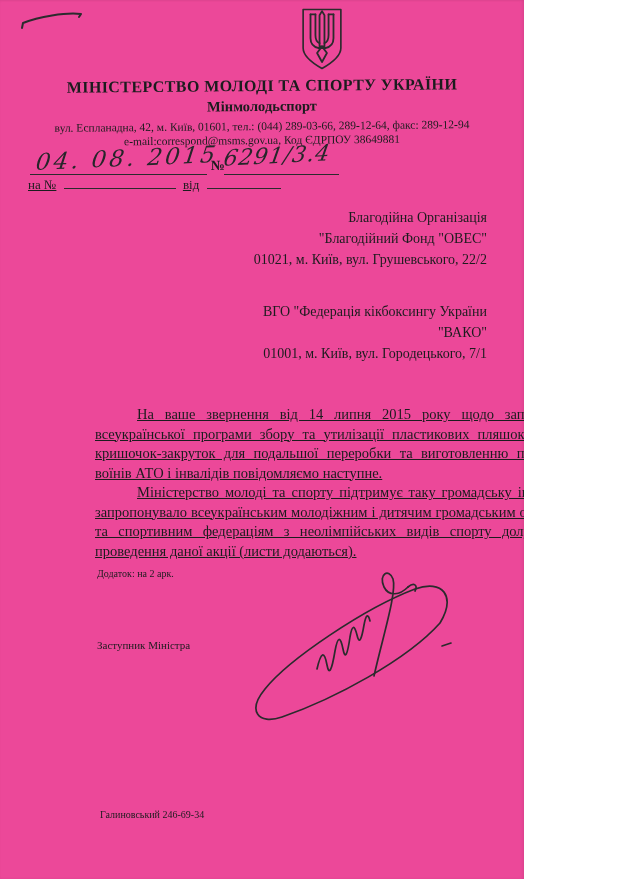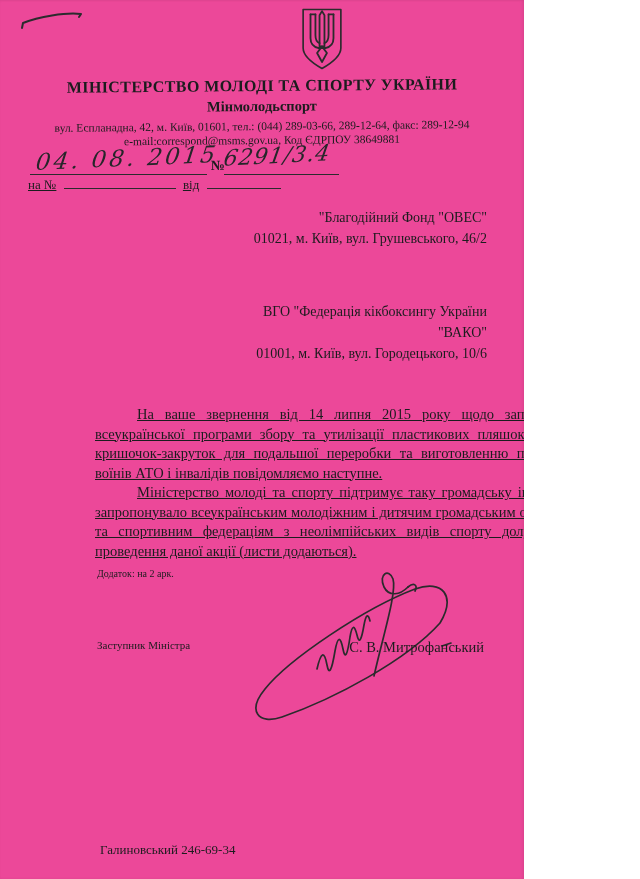--- a/index.html
+++ b/index.html
@@ -72,21 +72,21 @@
   }
   .body-text p { margin: 0; text-indent: 42px; }
 
   .attachment { position: absolute; top: 568px; left: 97px; font-size: 10px; }
 
   .signature-scribble { position: absolute; top: 566px; left: 237px; }
 
   .sig-title { position: absolute; top: 639px; left: 97px; font-size: 11px; }
   .sig-name { position: absolute; top: 639px; right: 40px; font-size: 14.5px; }
 
-  .footer-contact { position: absolute; top: 842px; left: 100px; font-size: 13px; }
+  .footer-contact { position: absolute; top: 809px; left: 100px; font-size: 10px; }
 </style>
 </head>
 <body>
 
 <div class="page">
 
   <svg class="pen-mark" width="72" height="24" viewBox="0 0 72 24">
     <path class="ink" d="M5 15 l-1 5 M5 15 C 20 9 48 4 63 6 l-2 3" stroke-width="2"></path>
   </svg>
 
@@ -118,44 +118,44 @@
     <span class="ref-u2"></span>
   </div>
   <div class="ref-row2">
     <span class="lbl">на №</span>
     <span class="ref-u3"></span>
     <span class="lbl">від</span>
     <span class="ref-u4"></span>
   </div>
 
   <div class="recipient recipient-1">
+    <div>Благодійна Організація</div>
     <div>"Благодійний Фонд "ОВЕС"</div>
-    <div>01021, м. Київ, вул. Грушевського, 46/2</div>
+    <div>01021, м. Київ, вул. Грушевського, 22/2</div>
   </div>
   <div class="recipient recipient-2">
     <div>ВГО "Федерація кікбоксингу України</div>
     <div>"ВАКО"</div>
-    <div>01001, м. Київ, вул. Городецького, 10/6</div>
+    <div>01001, м. Київ, вул. Городецького, 7/1</div>
   </div>
 
   <div class="body-text">
     <p>На ваше звернення від 14 липня 2015 року щодо запровадження всеукраїнської програми збору та утилізації пластикових пляшок та окремо кришочок-закруток для подальшої переробки та виготовленню протезів для воїнів АТО і інвалідів повідомляємо наступне.</p>
     <p>Міністерство молоді та спорту підтримує таку громадську ініціативу та запропонувало всеукраїнським молодіжним і дитячим громадським організаціям та спортивним федераціям з неолімпійських видів спорту долучитись до проведення даної акції (листи додаються).</p>
   </div>
 
   <div class="attachment">Додаток: на 2 арк.</div>
 
   <svg class="signature-scribble" width="230" height="170" viewBox="0 0 230 170">
     <g stroke-width="1.7">
       <path class="ink" d="M203 57 C 219 30 206 13 178 23 C 128 42 52 93 28 123 C 10 145 21 159 45 151 C 97 133 170 94 203 57"></path>
       <path class="ink" d="M80 103 q6 -26 10 -4 q3 16 8 -14 q4 -22 8 -2 q3 16 7 -12 q3 -18 7 -2 q3 14 7 -10 q3 -16 6 -4"></path>
       <path class="ink" d="M137 110 C 146 70 160 26 156 13 C 152 2 141 8 147 21 C 152 31 163 29 171 21"></path>
       <path class="ink" d="M171 21 C 177 16 181 19 178 25"></path>
       <path class="ink" d="M205 80 l9 -3"></path>
     </g>
   </svg>
 
   <div class="sig-title">Заступник Міністра</div>
-  <div class="sig-name">С. В. Митрофанський</div>
 
   <div class="footer-contact">Галиновський 246-69-34</div>
 
 </div>
 
 </body></html>

